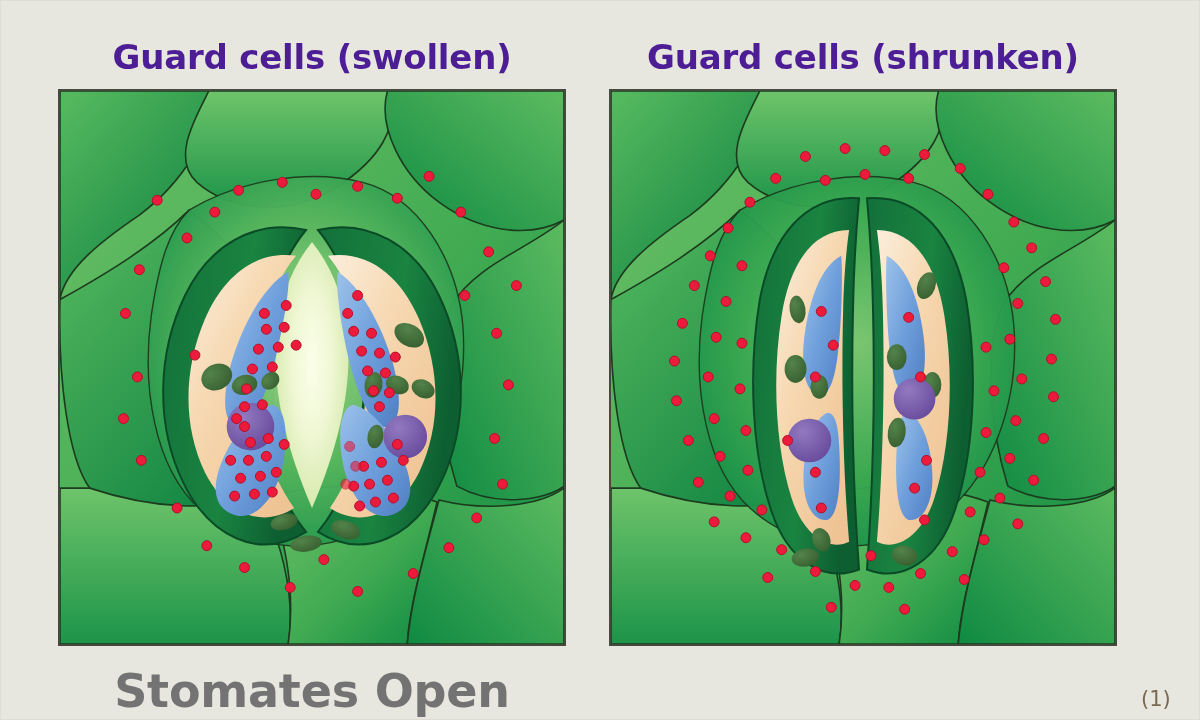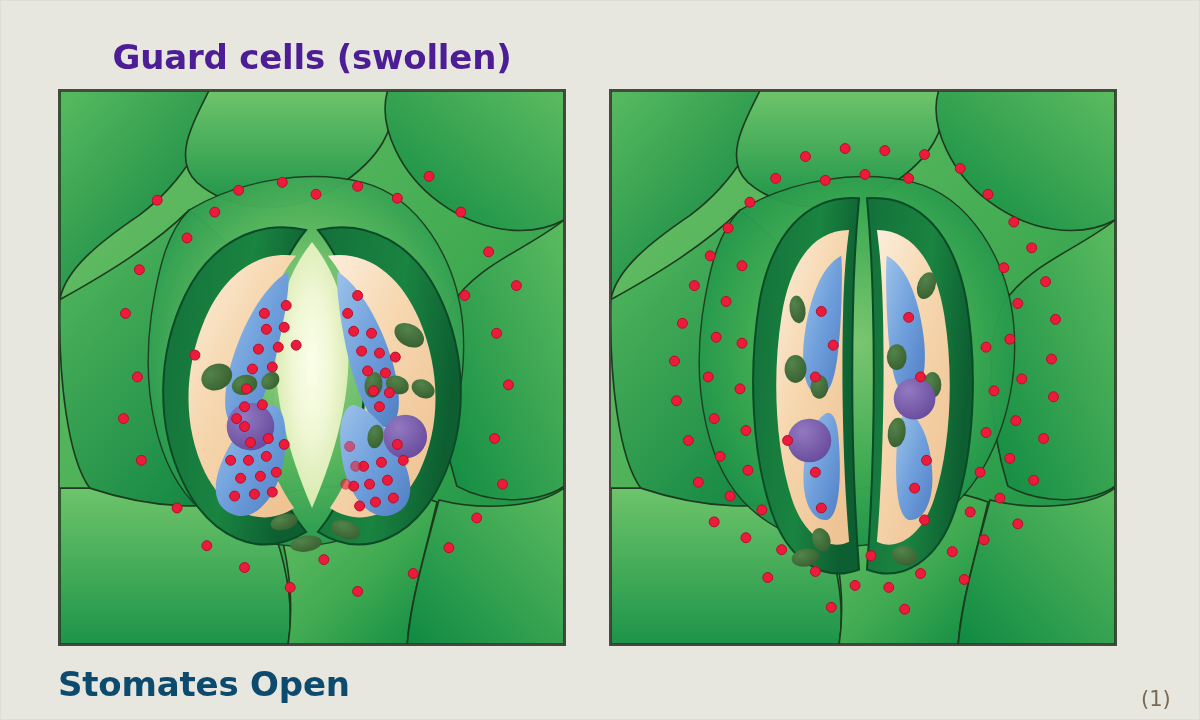--- a/index.html
+++ b/index.html
@@ -30,25 +30,25 @@
     letter-spacing: -0.2px;
     color: #4c1d95;
     text-align: center;
     white-space: nowrap;
     margin-top: 16px;
   }
   .panel-caption {
     position: absolute;
     top: 663px;
     font-family: "DejaVu Sans", sans-serif;
-    font-size: 34px;
+    font-size: 46px;
     font-weight: bold;
     letter-spacing: -0.2px;
-    color: #0c4a6e;
-    text-align: left;
+    color: #737373;
+    text-align: center;
     white-space: nowrap;
   }
   #title-left, #caption-left { left: 57px; width: 508px; }
   #title-right, #caption-right { left: 608px; width: 508px; }
 
   .panel {
     position: absolute;
     top: 88px;
     width: 508px;
     height: 557px;
@@ -70,20 +70,21 @@
     color: #7b6a52;
   }
 </style>
 </head>
 <body>
 
 <div id="figure">
 
   <div class="panel-title" id="title-left">Guard cells (swollen)</div>
 
+  <div class="panel-title" id="title-right">Guard cells (shrunken)</div>
 
   <div class="panel" id="panel-left">
     <svg viewBox="0 0 508 557" preserveAspectRatio="none">
       <defs>
         <linearGradient id="epiA" x1="0" y1="0" x2="1" y2="1">
           <stop offset="0%" stop-color="#6cc067"></stop>
           <stop offset="55%" stop-color="#41ab52"></stop>
           <stop offset="100%" stop-color="#0f8a42"></stop>
         </linearGradient>
         <linearGradient id="epiB" x1="0.1" y1="0" x2="0.9" y2="1">

